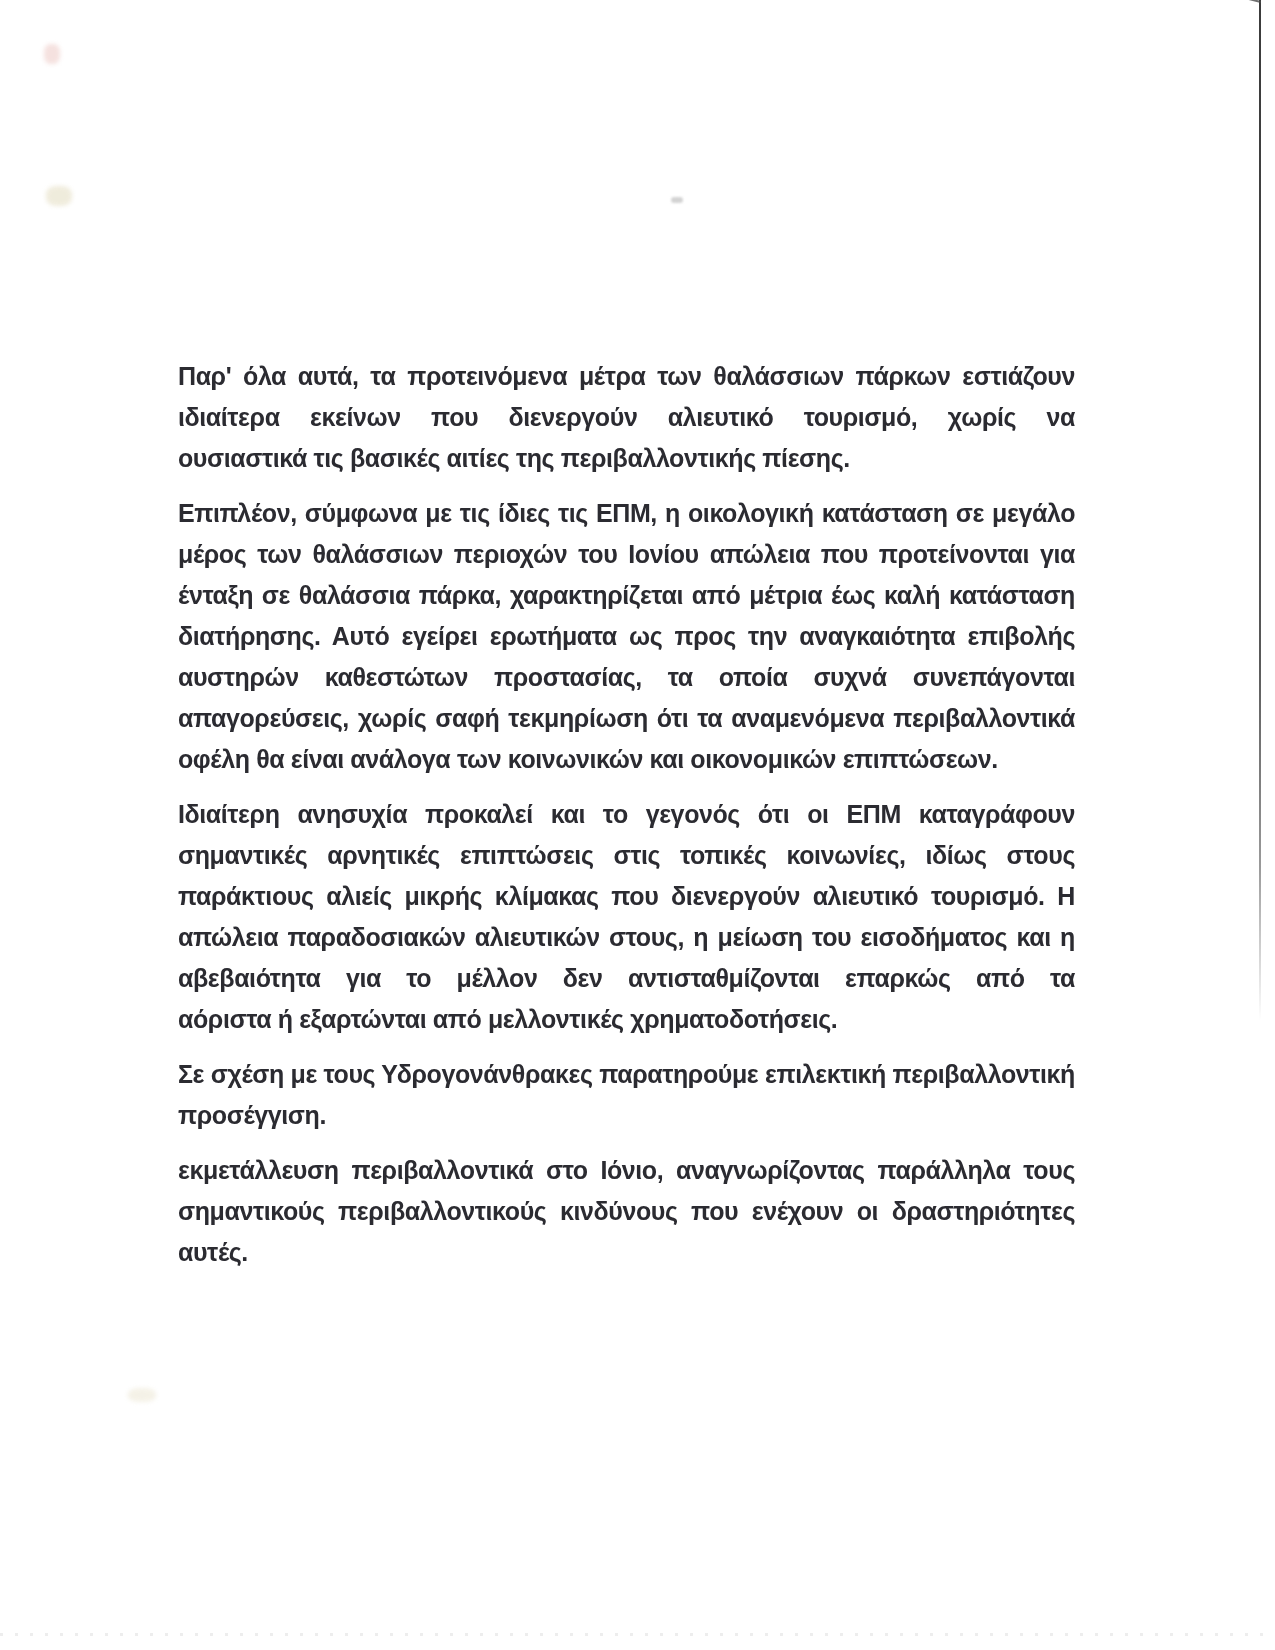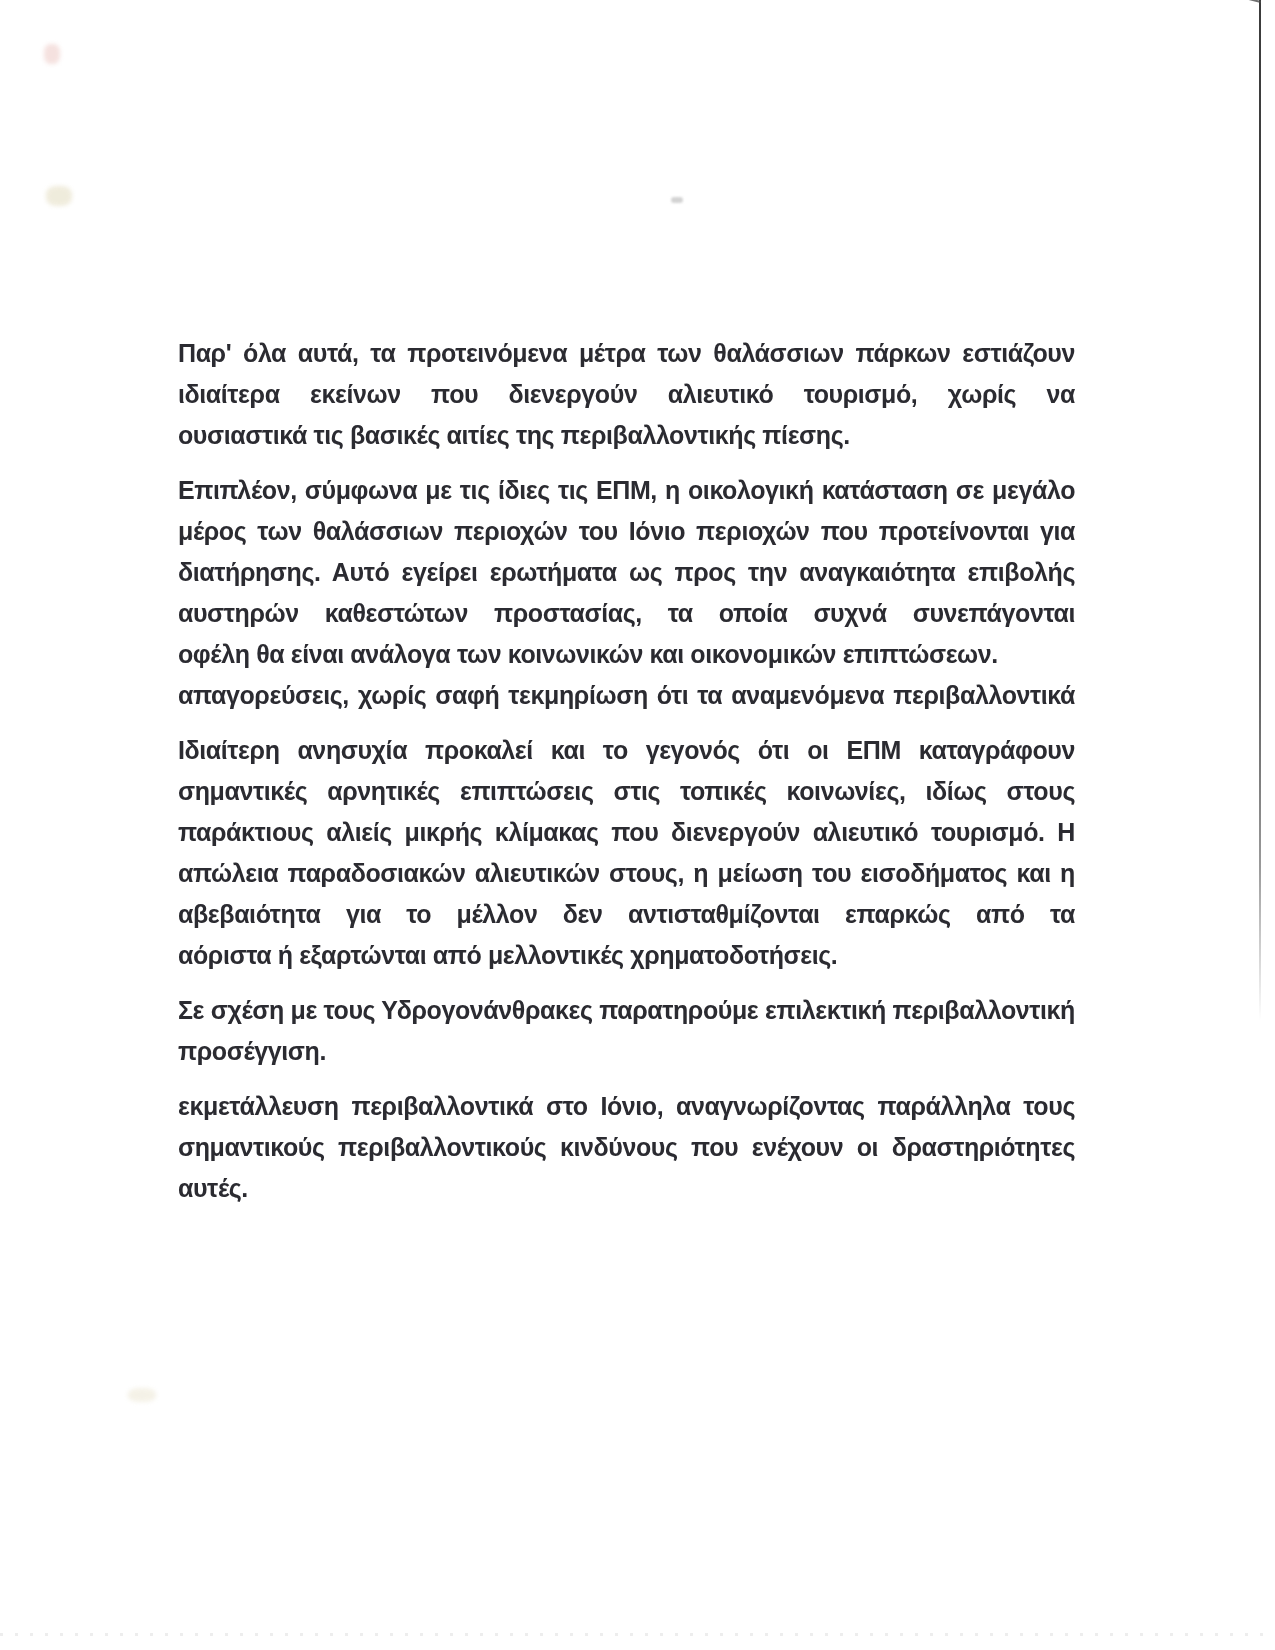--- a/index.html
+++ b/index.html
@@ -11,21 +11,21 @@
     position: relative;
     width: 1275px;
     height: 1650px;
     background: #ffffff;
     overflow: hidden;
     font-family: "Liberation Sans", "DejaVu Sans", sans-serif;
   }
   .text-column {
     position: absolute;
     left: 178px;
-    top: 333px;
+    top: 356px;
     width: 897px;
     color: #2b2b31;
     font-weight: 700;
     font-size: 25px;
     letter-spacing: -0.4px;
   }
   .para { margin: 0 0 14px 0; }
   .line {
     line-height: 41px;
     height: 41px;
@@ -94,25 +94,26 @@
   <div class="text-column">
 
     <div class="para">
       <div class="line">Παρ' όλα αυτά, τα προτεινόμενα μέτρα των θαλάσσιων πάρκων εστιάζουν</div>
       <div class="line">ιδιαίτερα εκείνων που διενεργούν αλιευτικό τουρισμό, χωρίς να αντιμετωπίζουν</div>
       <div class="line last">ουσιαστικά τις βασικές αιτίες της περιβαλλοντικής πίεσης.</div>
     </div>
 
     <div class="para">
       <div class="line">Επιπλέον, σύμφωνα με τις ίδιες τις ΕΠΜ, η οικολογική κατάσταση  σε μεγάλο</div>
-      <div class="line">μέρος των θαλάσσιων περιοχών του Ιόνιο περιοχών  που προτείνονται για</div>
+      <div class="line">μέρος των θαλάσσιων περιοχών του Ιονίου απώλεια  που προτείνονται για</div>
+      <div class="line">ένταξη σε θαλάσσια πάρκα, χαρακτηρίζεται από μέτρια έως καλή κατάσταση</div>
       <div class="line">διατήρησης. Αυτό εγείρει ερωτήματα ως προς την αναγκαιότητα επιβολής</div>
       <div class="line">αυστηρών καθεστώτων προστασίας, τα οποία συχνά συνεπάγονται οριζόντιες</div>
+      <div class="line">απαγορεύσεις, χωρίς σαφή τεκμηρίωση ότι τα αναμενόμενα περιβαλλοντικά</div>
       <div class="line last">οφέλη θα είναι ανάλογα των κοινωνικών και οικονομικών επιπτώσεων.</div>
-      <div class="line">απαγορεύσεις, χωρίς σαφή τεκμηρίωση ότι τα αναμενόμενα περιβαλλοντικά</div>
     </div>
 
     <div class="para">
       <div class="line">Ιδιαίτερη ανησυχία προκαλεί και το γεγονός ότι οι ΕΠΜ καταγράφουν</div>
       <div class="line">σημαντικές αρνητικές επιπτώσεις στις τοπικές κοινωνίες, ιδίως στους</div>
       <div class="line">παράκτιους αλιείς μικρής κλίμακας που διενεργούν αλιευτικό τουρισμό. Η</div>
       <div class="line">απώλεια παραδοσιακών αλιευτικών στους, η μείωση του εισοδήματος και η</div>
       <div class="line">αβεβαιότητα για το μέλλον δεν αντισταθμίζονται επαρκώς από τα προτεινόμενα</div>
       <div class="line last">αόριστα ή εξαρτώνται από μελλοντικές χρηματοδοτήσεις.</div>
     </div>

